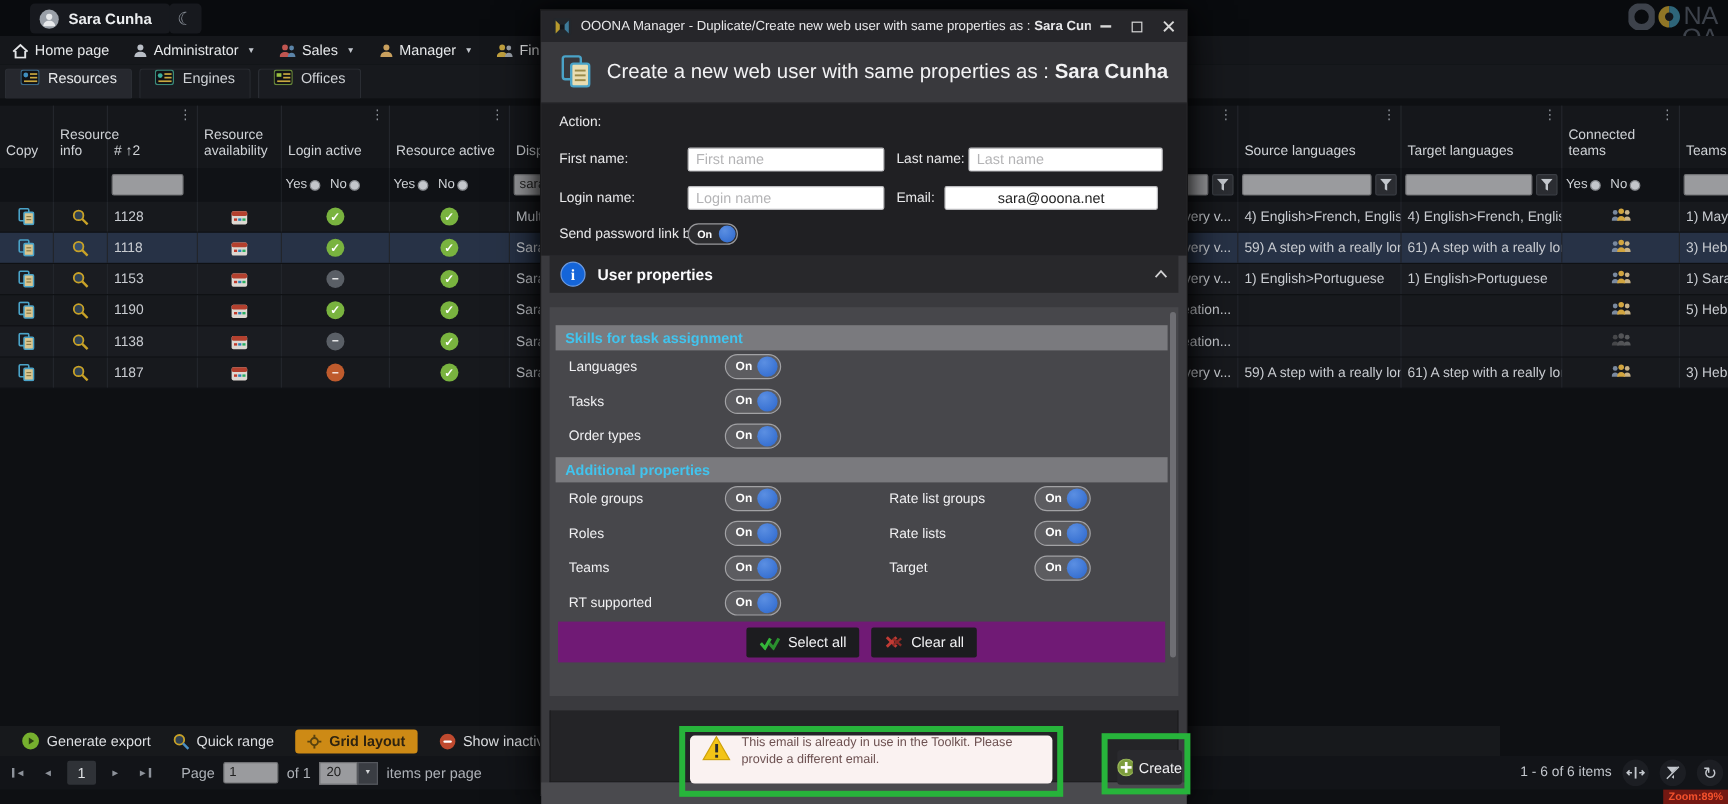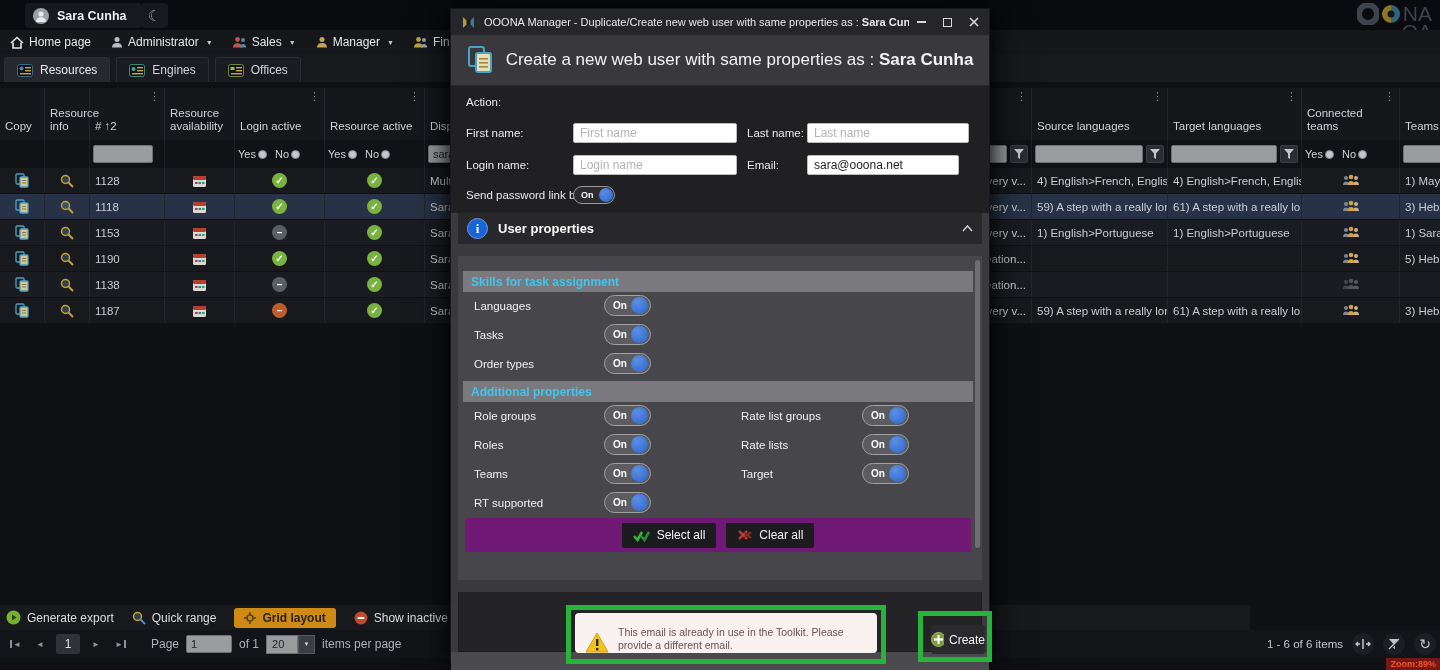--- a/index.html
+++ b/index.html
@@ -17,21 +17,21 @@
   .logo .l1{display:flex;align-items:center;justify-content:flex-end;gap:1px;font-size:21px}
   .logo .l2{font-size:21px;margin-top:-3px}
 
   
   .navbar{position:absolute;left:0;top:30px;width:1440px;height:24px;background:#15171b;display:flex;align-items:center;gap:20px;padding-left:10px}
   .nav-item{display:flex;align-items:center;gap:5px;color:#e6e8ea;font-size:12px;white-space:nowrap}
   .caret{font-size:7px;color:#c3c7cd;margin-left:2px}
 
   
   .tabbar{position:absolute;left:0;top:54px;width:1440px;height:28px;background:#17191d;display:flex;align-items:flex-end;gap:6px;padding-left:4px}
-  .tab{height:25px;display:flex;align-items:center;gap:7px;padding:0 12px;color:#cfd2d6;background:#1a1c21;border:1px solid #2a2d33;border-bottom:none;border-radius:3px 3px 0 0;font-size:12px}
+  .tab{height:25px;display:flex;align-items:flex-start;gap:7px;padding:0 12px;color:#cfd2d6;background:#1a1c21;border:1px solid #2a2d33;border-bottom:none;border-radius:3px 3px 0 0;font-size:12px}
   .tab.active{background:#26282e;color:#e8eaec}
 
   
   .table{position:absolute;left:0;top:88px;width:1540px}
   .grid{display:grid;grid-template-columns:45px 45px 75px 70px 90px 100px 180px 427px 136px 134px 98px 140px}
   .thead{height:52px;background:#15171b}
   .thead>div{position:relative;border-right:1px solid #23262c;display:flex;align-items:flex-end;padding:4px 5px 7px 5px;color:#cfd2d6;font-size:11.5px;line-height:13px}
   .dots{position:absolute;right:4px;top:2px;color:#8f949b;font-size:11px}
   .tfilter{height:28px;background:#101216}
   .tfilter>div{border-right:1px solid #1c1f24;display:flex;align-items:center;padding:0 3px;overflow:hidden}
@@ -49,21 +49,21 @@
   .status{width:15px;height:15px;border-radius:50%;display:flex;align-items:center;justify-content:center;font-size:10px;color:#fff;font-weight:bold}
   .status[data-status="check"]{background:#79b33f}
   .status[data-status="check"]::before{content:"\2713"}
   .status[data-status="dash"]{background:#5a5f66}
   .status[data-status="dash"]::before{content:"\2013"}
   .status[data-status="dash-red"]{background:#bf5b2d}
   .status[data-status="dash-red"]::before{content:"\2013"}
   .teamicon[data-variant="muted"]{opacity:.4;filter:grayscale(1)}
 
   
-  .footbar{position:absolute;left:0;top:605px;width:1250px;height:25px;background:#17191c;display:flex;align-items:center;gap:18px;padding-left:6px}
+  .footbar{position:absolute;left:0;top:605px;width:1250px;height:25px;background:#17191c;display:flex;align-items:center;gap:18px;padding-left:18px}
   .foot-item{display:flex;align-items:center;gap:6px;color:#dcdee1;font-size:12px;white-space:nowrap}
   .grid-btn{background:#cd8a15;color:#2e2310;font-weight:bold;padding:3px 10px;border-radius:3px}
   .pagebar{position:absolute;left:0;top:630px;width:1440px;height:28px;background:#121418;display:flex;align-items:center;gap:7px;padding-left:6px;color:#aeb2b8}
   .pbtn{width:18px;height:18px;display:flex;align-items:center;justify-content:center;font-size:8px;color:#8d929a}
   .pbtn .bar{width:2px;height:8px;background:#8d929a;margin:0 1px}
   .pnum{width:24px;height:20px;background:#2f3237;display:flex;align-items:center;justify-content:center;color:#dfe1e4;border-radius:2px}
   .pinput{width:46px;height:18px;background:#9a9b9e;border:1px solid #6f7073;border-radius:2px;color:#222;font-size:11px;padding:0 4px;font-family:"Liberation Sans",sans-serif}
   .psel{display:flex;align-items:center}
   .psel .val{width:32px;height:19px;background:#9a9b9e;border:1px solid #6f7073;color:#222;font-size:11px;display:flex;align-items:center;padding-left:5px}
   .psel .arr{width:17px;height:19px;background:#3a3d43;border:1px solid #55585e;display:flex;align-items:center;justify-content:center;font-size:6px;color:#d4d6d9}
@@ -106,21 +106,21 @@
   .m-scroll{position:absolute;right:2px;top:4px;width:5px;height:288px;background:#6e6e73;border-radius:3px}
   .selbar{position:absolute;left:7px;top:262px;width:506px;height:34px;background:#701a75;display:flex;align-items:center;justify-content:center;gap:10px}
   .selbtn{height:25px;background:#1c1c1f;display:flex;align-items:center;gap:7px;padding:0 11px;color:#f2f2f4;font-size:12px;border-radius:2px}
   .m-dark{height:60px;background:#242427;margin:0 7px;border:1px solid #1d1d20;border-top:none}
   .m-bottombar{position:relative;height:63px;background:#4a4a4e;margin-top:0}
   .closebtn{position:absolute;left:10px;top:29px;width:49px;height:25px;background:#28282c;border-radius:3px;display:flex;align-items:flex-start;justify-content:center;gap:6px;color:#f2f2f4;font-size:16px}
   .copyright{position:absolute;left:50%;transform:translateX(-50%);top:43px;color:#5a5551;font-size:9px;white-space:nowrap;z-index:1}
 
   
   .toast-frame{position:absolute;left:566px;top:605px;width:320px;height:59px;border:5px solid #27b43b;z-index:40}
-  .toast{position:absolute;left:4px;top:3px;width:302px;height:40px;background:#faf2f1;border-radius:4px;display:flex;align-items:flex-end;gap:9px;padding:0 10px;color:#6d5151;font-size:10.5px;line-height:1.3}
+  .toast{position:absolute;left:4px;top:3px;width:302px;height:40px;background:#faf2f1;border-radius:4px;display:flex;align-items:flex-start;gap:9px;padding:0 10px;color:#6d5151;font-size:10.5px;line-height:1.3}
   .create-frame{position:absolute;left:918px;top:611px;width:74px;height:51px;border:5px solid #27b43b;z-index:40}
   .createbtn{position:absolute;left:8px;top:9px;width:54px;height:29px;background:#2a2a2e;border-radius:3px;display:flex;align-items:center;justify-content:center;gap:5px;color:#f2f2f4;font-size:12px}
 </style>
 </head>
 <body>
 
 <div class="screen">
 
   <div class="topbar">
     <div class="user-pill">
@@ -765,21 +765,21 @@
 
     <div class="m-form">
       <span class="lbl" style="left:15px;top:10px">Action:</span>
       <span class="lbl" style="left:15px;top:41px">First name:</span>
       <input class="winput" style="left: 122px; top: 37px; width: 164px;" placeholder="First name">
       <span class="lbl" style="left:296px;top:41px">Last name:</span>
       <input class="winput" style="left: 356px; top: 37px; width: 162px;" placeholder="Last name">
       <span class="lbl" style="left:15px;top:73px">Login name:</span>
       <input class="winput" style="left: 122px; top: 69px; width: 164px;" placeholder="Login name">
       <span class="lbl" style="left:296px;top:73px">Email:</span>
-      <input class="winput" style="left: 356px; top: 69px; width: 152px;" value="sara@ooona.net">
+      <input class="winput" style="left: 336px; top: 69px; width: 178px; text-align: center;" value="sara@ooona.net">
       <span class="lbl" style="left:15px;top:103px">Send password link by email:</span>
       <span class="tog tog-sm" style="position:absolute;left:122px;top:100px">
         <span class="on">On</span>
         <span class="knob"></span>
       </span>
     </div>
 
     <div class="m-props-header">
       <span class="info-ic">i</span>
       <span class="t">User properties</span>

